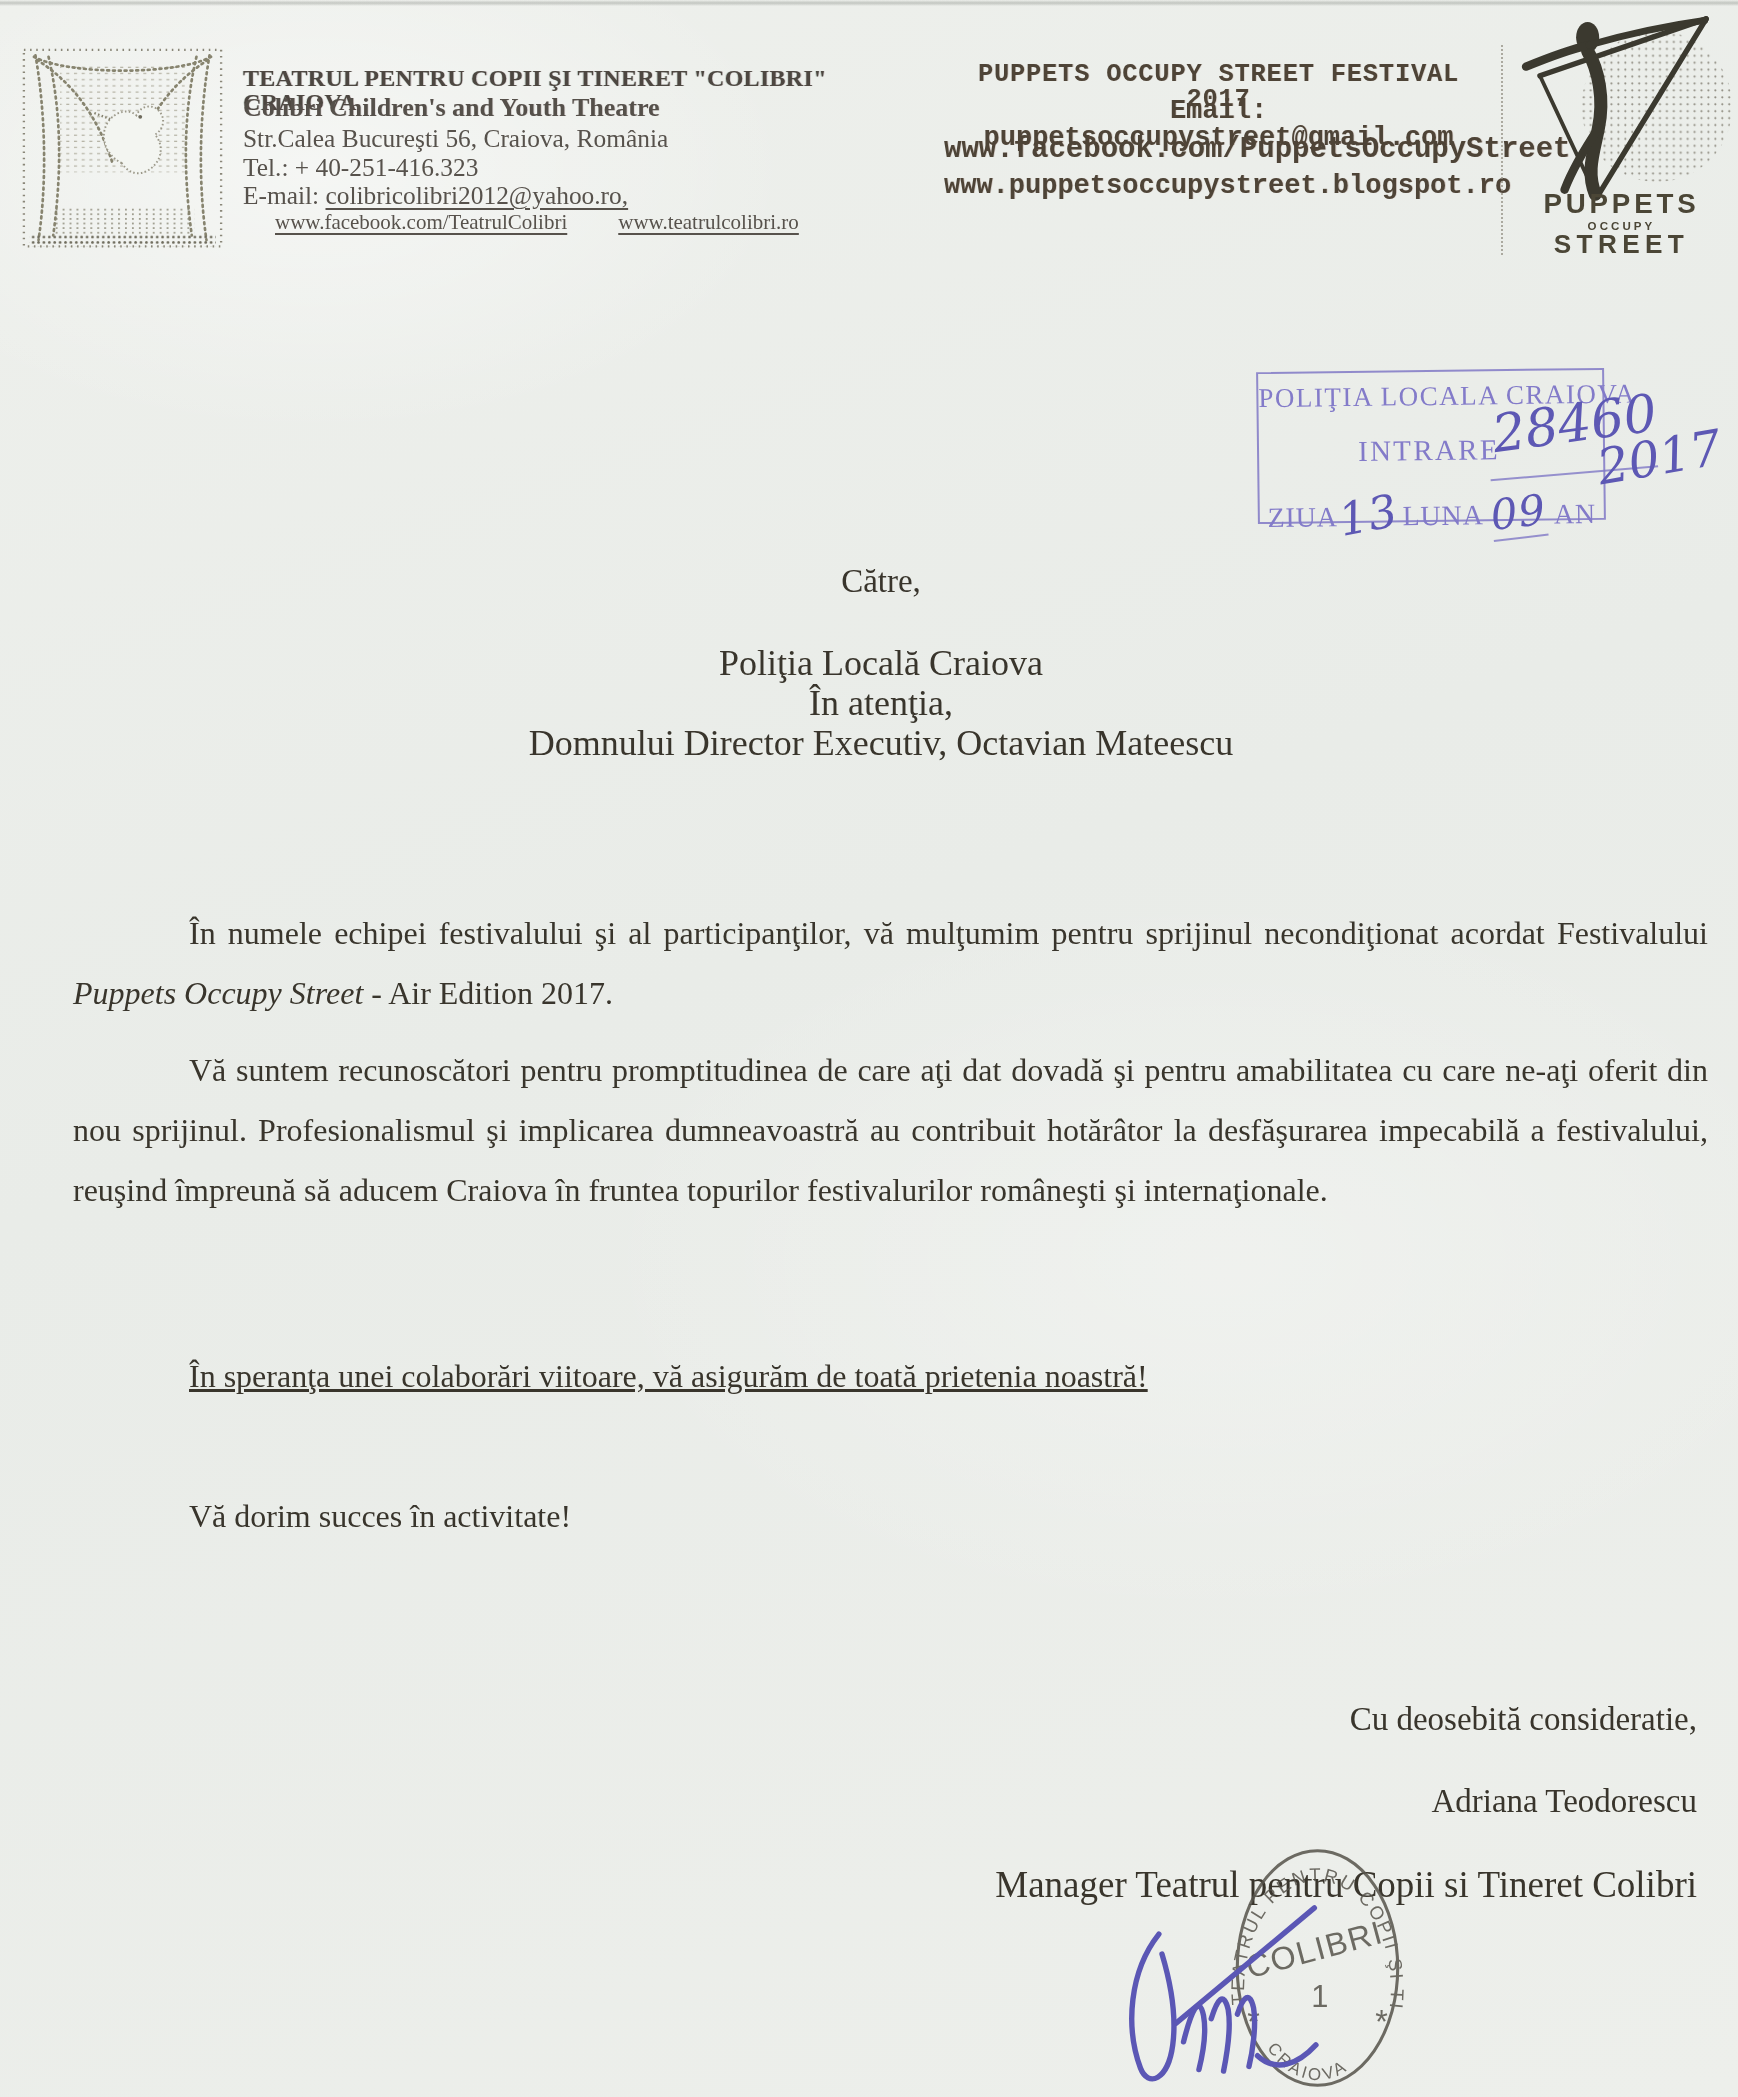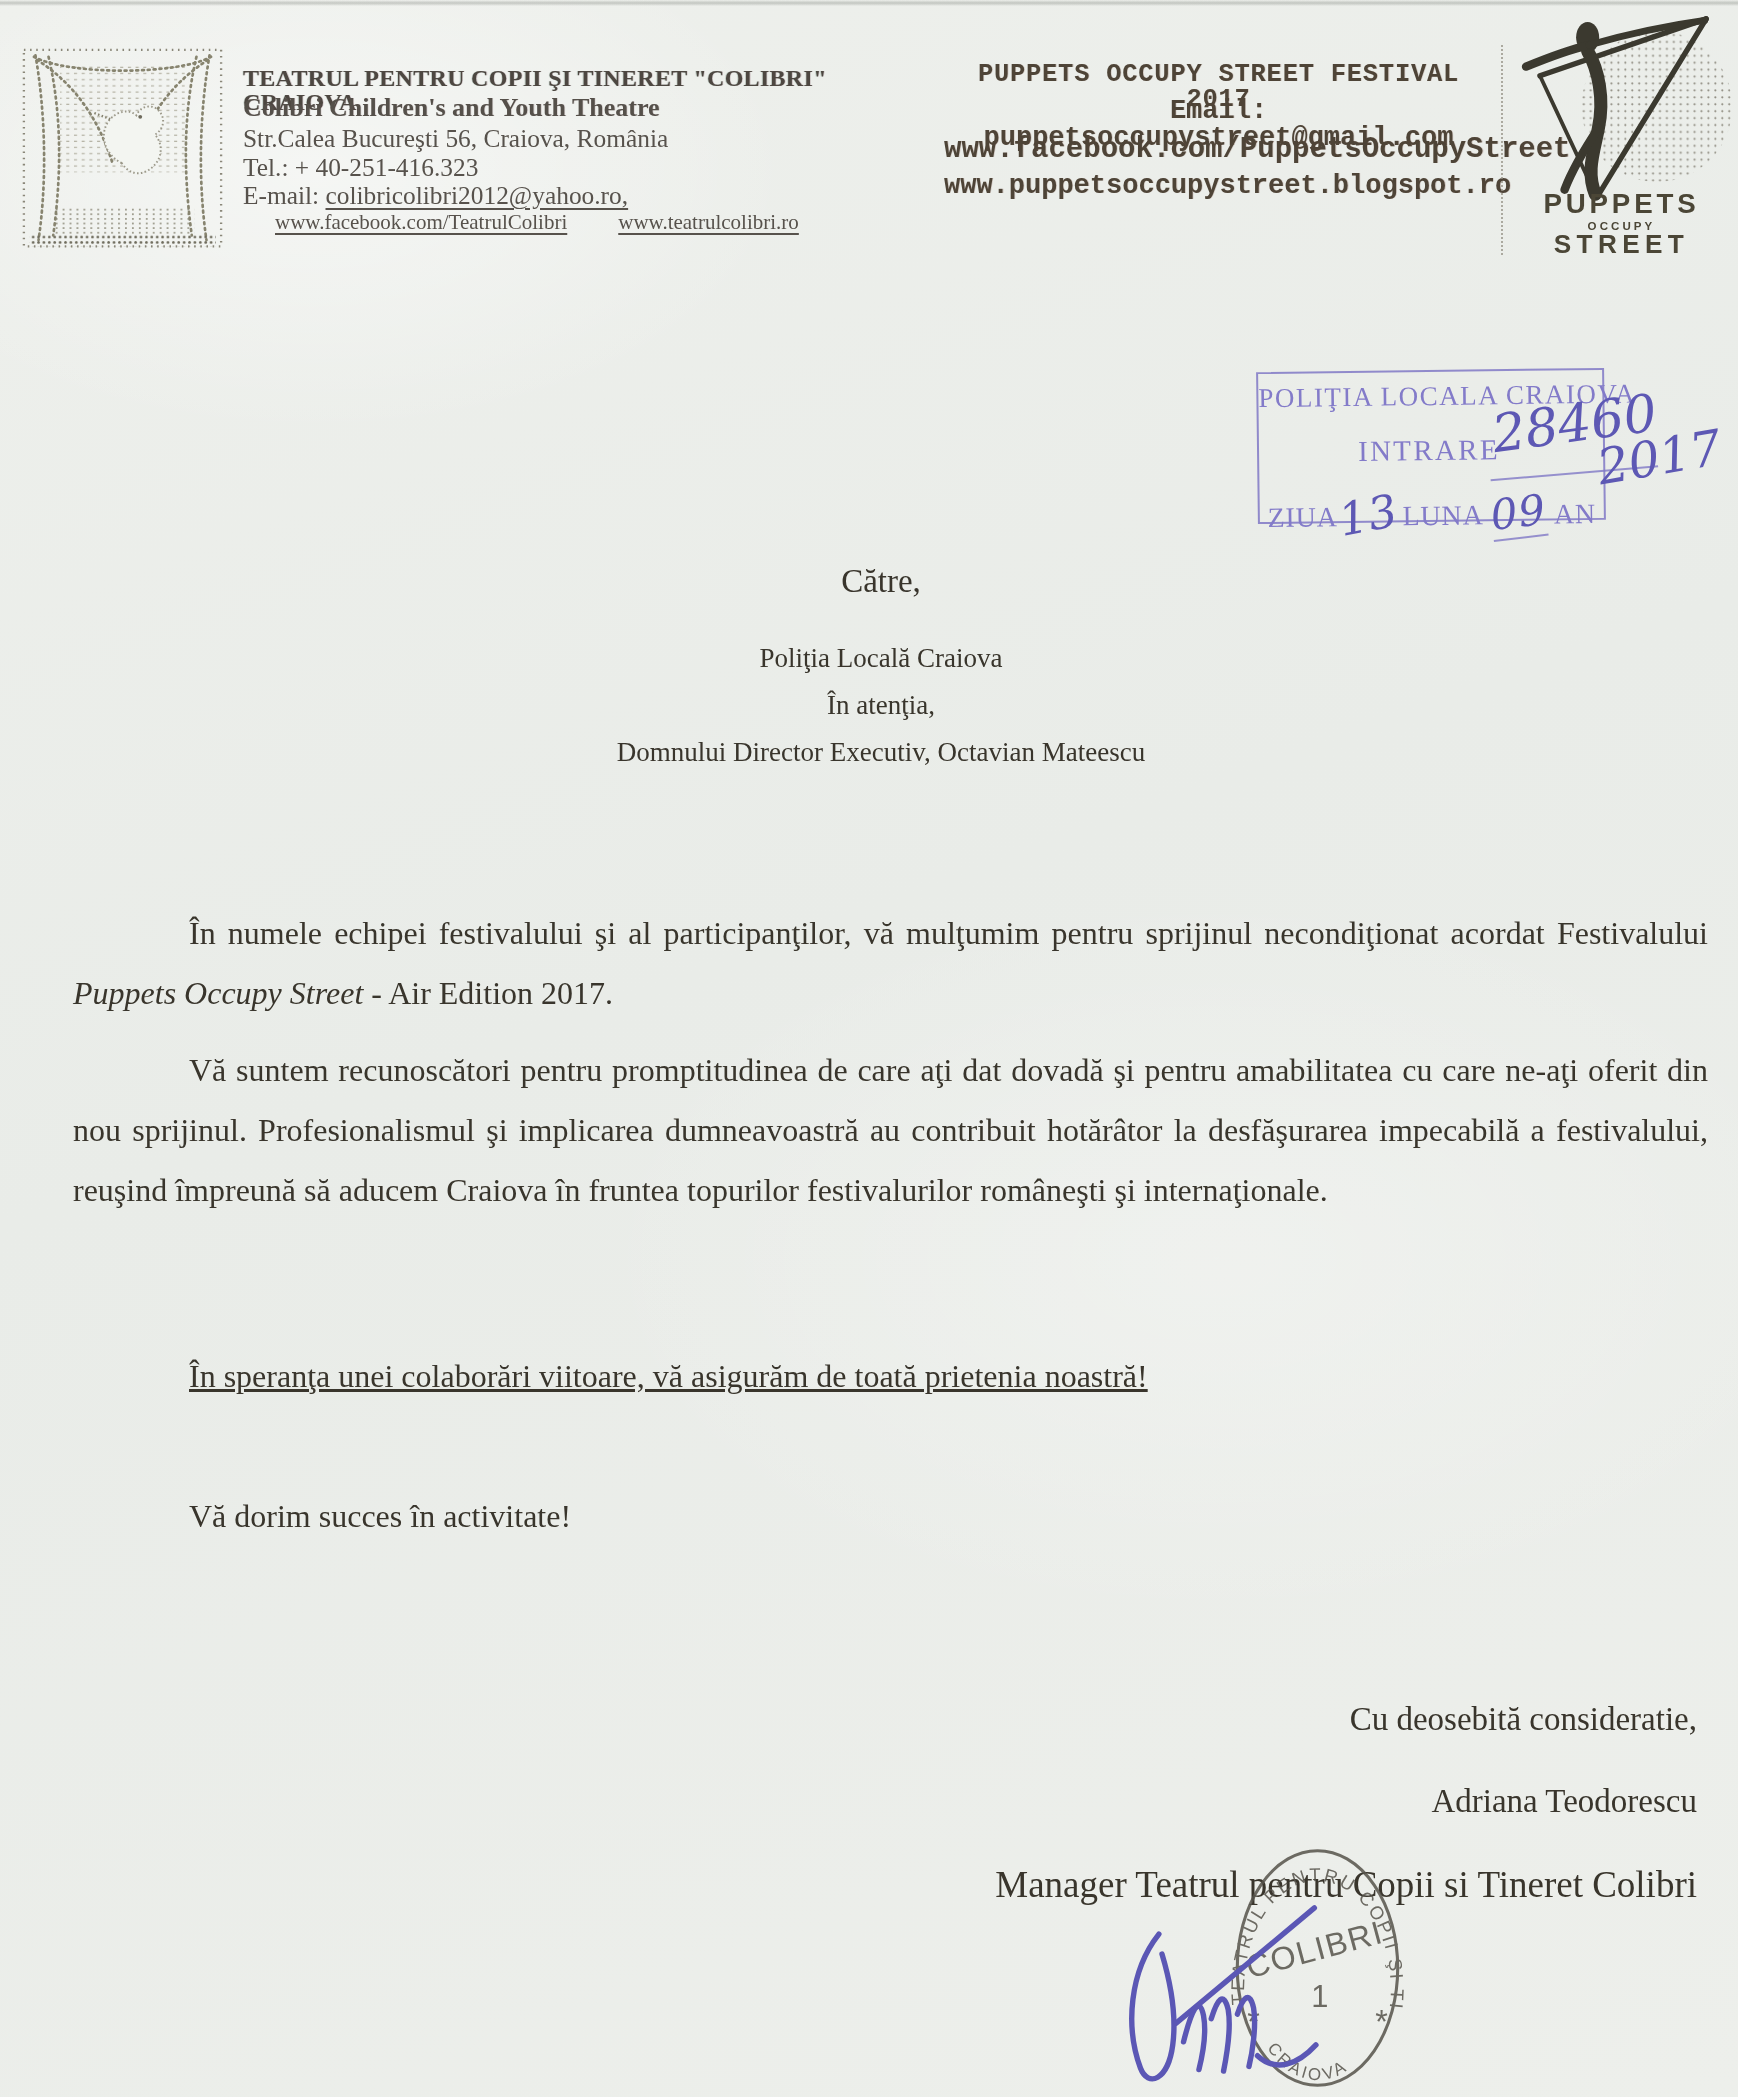--- a/index.html
+++ b/index.html
@@ -59,21 +59,21 @@
     border-bottom:2.3px solid rgba(128,120,198,.8);transform:rotate(-4deg);}
   .se-row{position:absolute;top:111px;left:7.7px;font-size:28px;letter-spacing:0.8px;white-space:nowrap;}
   .se-row .d13{font-size:45px;transform:rotate(-10deg);display:inline-block;margin:0 4.6px 0 1.5px;position:relative;top:4.6px;}
   .se-row .d09{font-size:42px;transform:rotate(-6deg);display:inline-block;margin:0 7.7px;position:relative;top:3.1px;
     border-bottom:2.3px solid rgba(128,120,198,.8);}
   .se-an{position:absolute;top:60px;left:338px;font-size:49px;transform:rotate(-9deg);white-space:nowrap;}
 
   
   .recipient{position:absolute;left:353px;top:565px;width:1056px;text-align:center;line-height:1;}
   .rc-1{font-size:33px;height:37px;margin-bottom:43px;}
-  .rc-2,.rc-3,.rc-4{font-size:27px;height:40px;margin-top:7px;}
+  .rc-2,.rc-3,.rc-4{font-size:36px;height:40px;}
 
   
   .para{position:absolute;left:73px;width:1635px;font-size:32px;line-height:60px;
     text-align:justify;text-indent:116px;color:var(--ink,#39352c);margin:0;}
   .para.p1{top:903px;}
   .para.p2{top:1040px;}
   .para.p3{top:1271px;}
   .para.p4{top:1346px;text-align:left;text-decoration:underline;}
   .para.p5{top:1486px;text-align:left;}
   .para .it{font-style:italic;}

